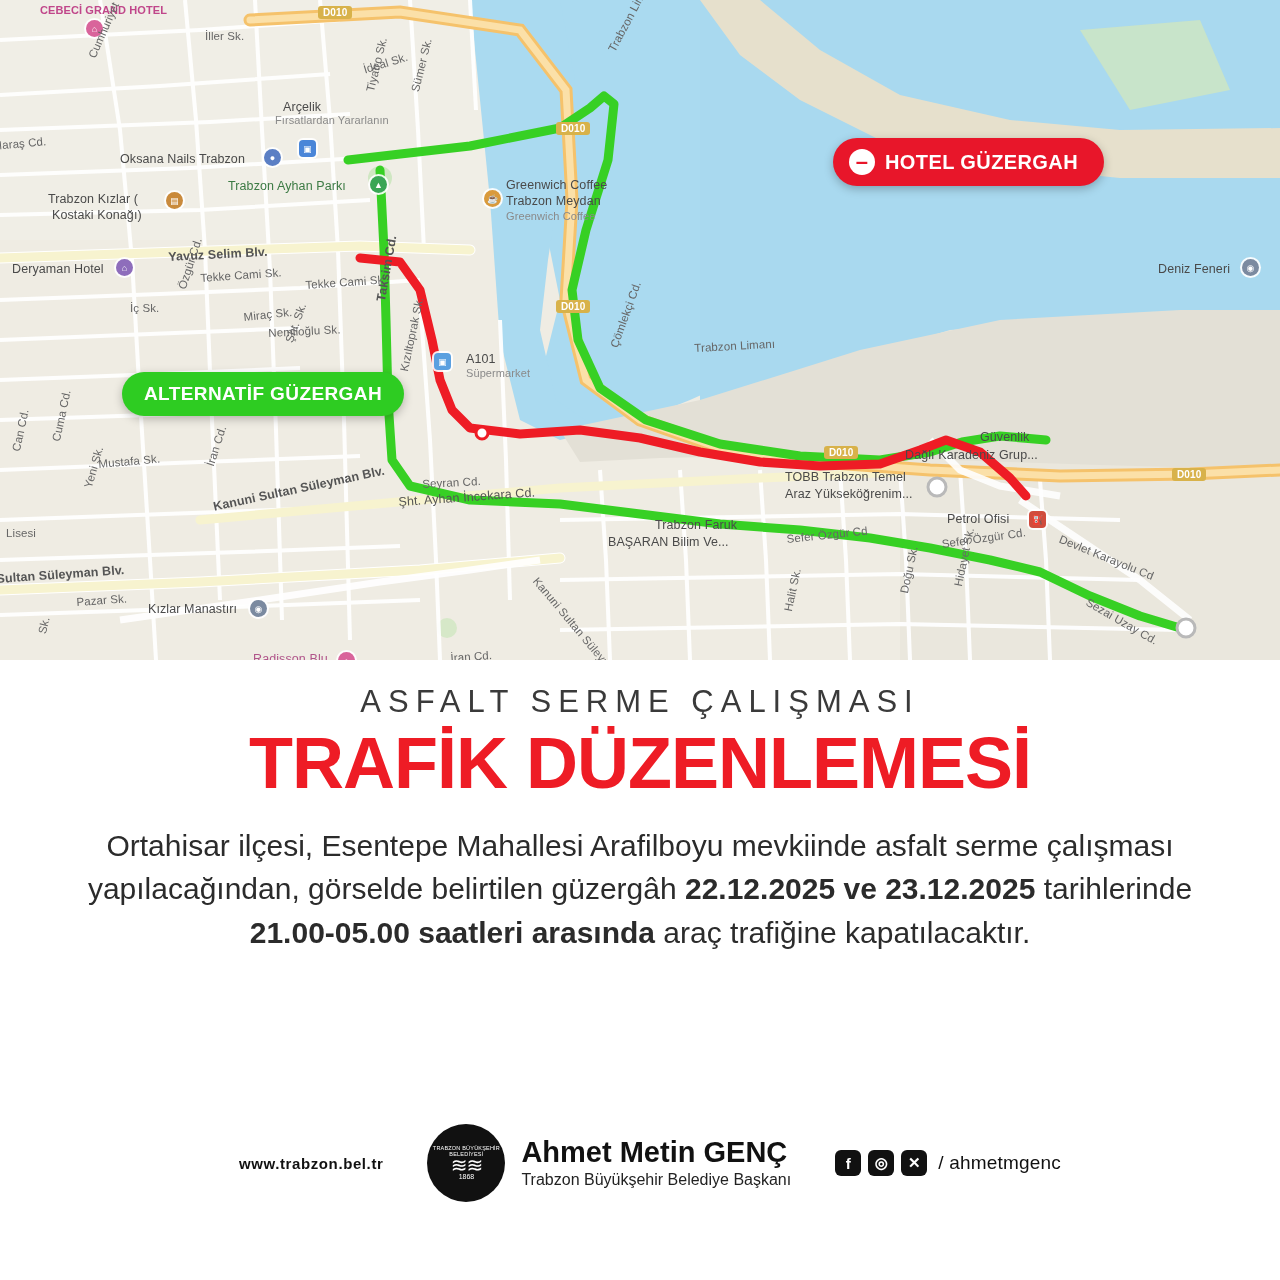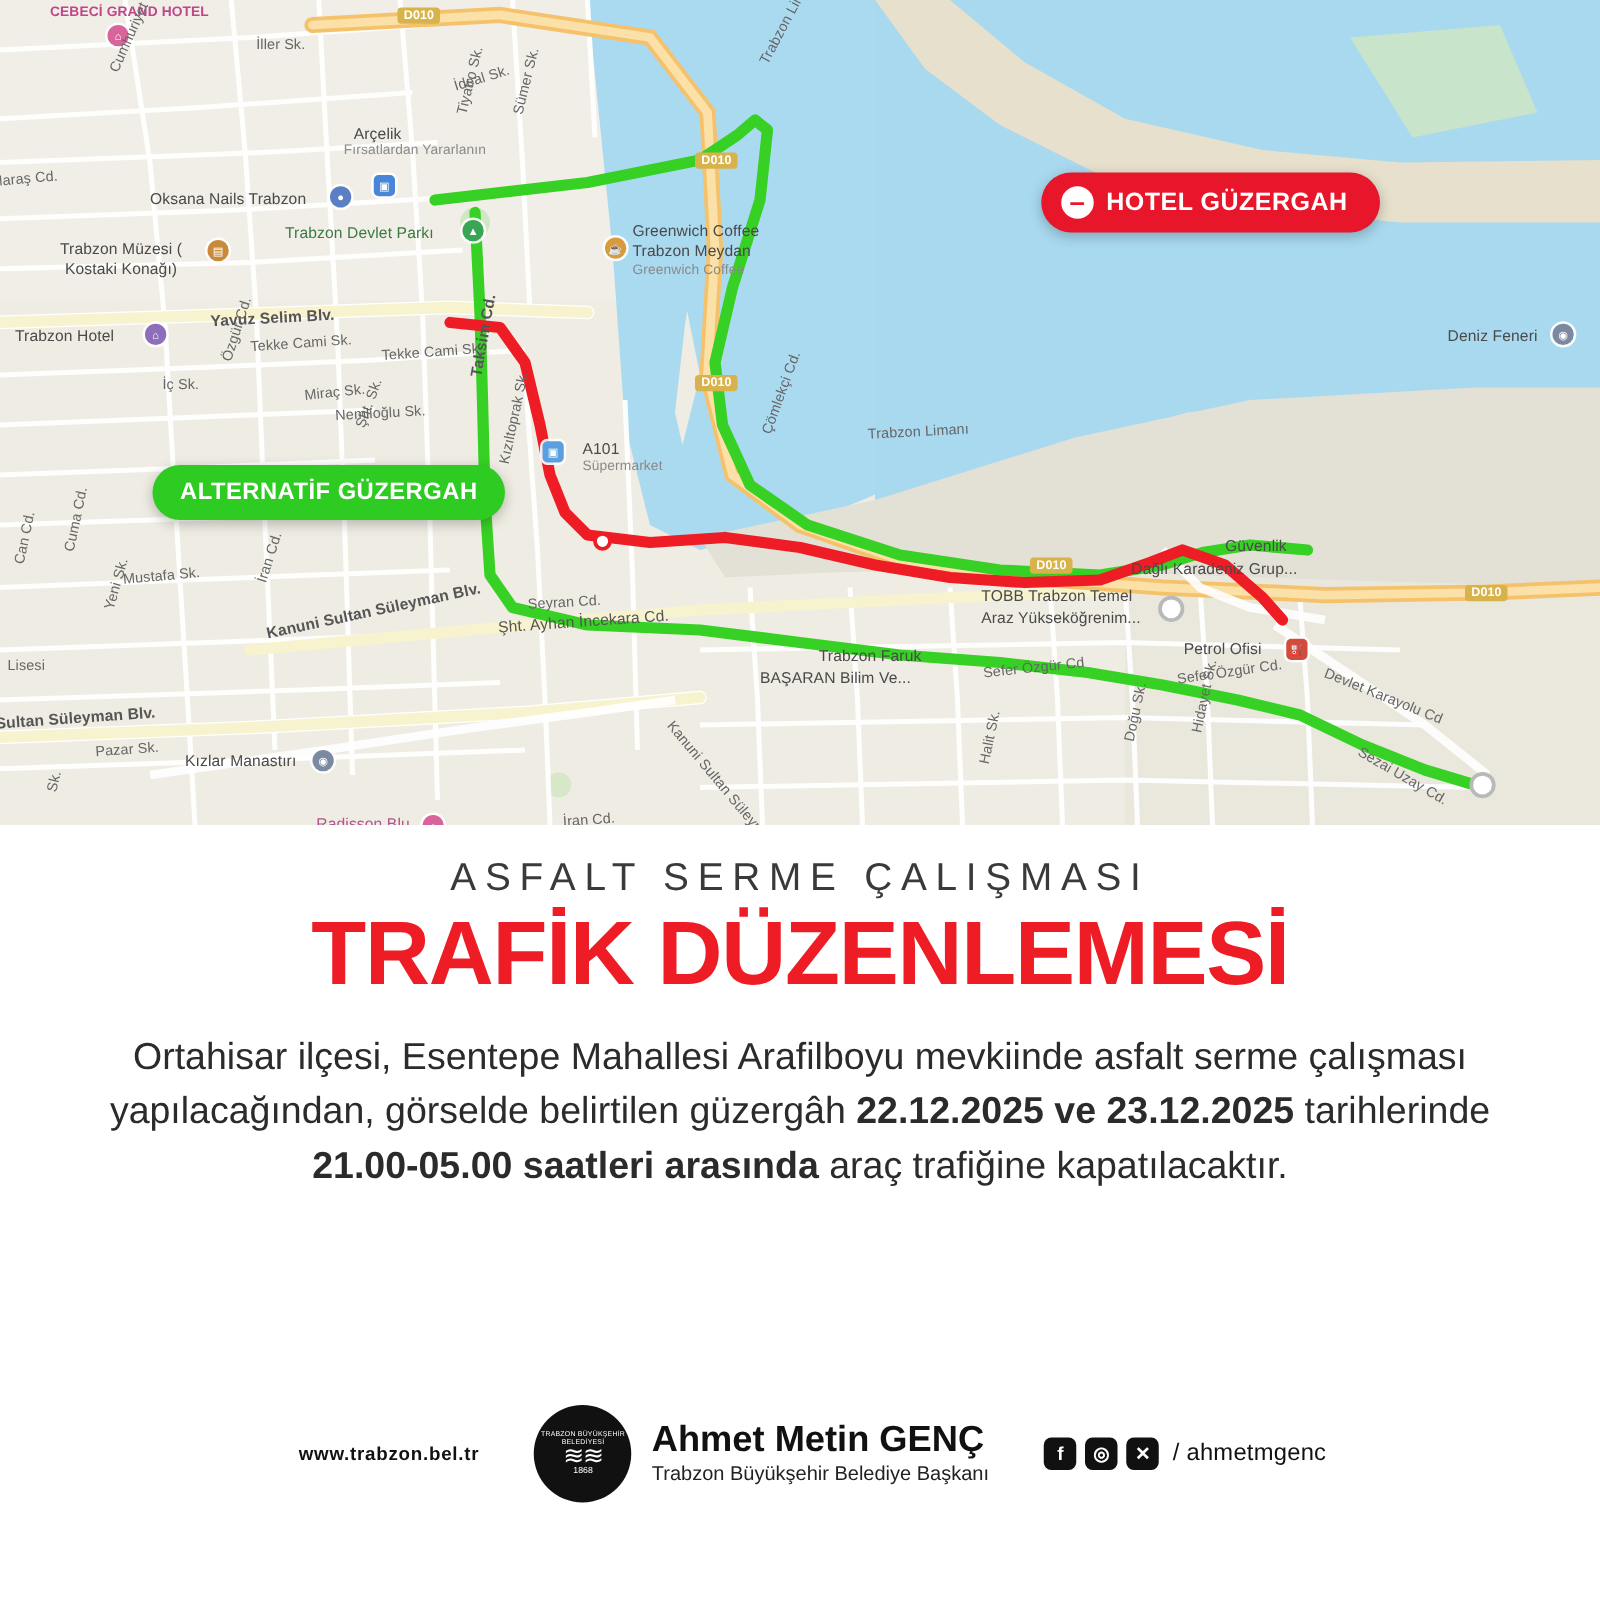--- a/index.html
+++ b/index.html
@@ -264,27 +264,27 @@
     <div class="poi-dot" style="left:434px;top:353px;background:#5aa0e0;border-radius:4px;">▣</div>
     <div class="poi-dot" style="left:1029px;top:511px;background:#d14c3c;border-radius:4px;">⛽</div>
     <div class="poi-dot" style="left:250px;top:600px;background:#7b8aa0;">◉</div>
     <div class="poi-dot" style="left:338px;top:652px;background:#d9649b;">⌂</div>
     <div class="poi-dot" style="left:86px;top:20px;background:#d9649b;">⌂</div>
 
     <div class="map-label ml-poi" style="left:40px;top:4px;font-weight:bold;color:#c0468a;font-size:11px;text-align:center;">CEBECİ GRAND HOTEL</div>
     <div class="map-label ml-poi" style="left:283px;top:100px;">Arçelik</div>
     <div class="map-label ml-sm" style="left:275px;top:114px;color:#8a8a8a;">Fırsatlardan Yararlanın</div>
     <div class="map-label ml-poi" style="left:120px;top:152px;">Oksana Nails Trabzon</div>
-    <div class="map-label ml-poi" style="left:228px;top:179px;color:#3c7a44;">Trabzon Devlet Parkı</div>
-    <div class="map-label ml-poi" style="left:48px;top:192px;">Trabzon Müzesi (</div>
+    <div class="map-label ml-poi" style="left:228px;top:179px;color:#3c7a44;">Trabzon Ayhan Parkı</div>
+    <div class="map-label ml-poi" style="left:48px;top:192px;">Trabzon Kızlar (</div>
     <div class="map-label ml-poi" style="left:52px;top:208px;">Kostaki Konağı)</div>
     <div class="map-label ml-poi" style="left:506px;top:178px;">Greenwich Coffee</div>
     <div class="map-label ml-poi" style="left:506px;top:194px;">Trabzon Meydan</div>
     <div class="map-label ml-sm" style="left:506px;top:210px;color:#8a8a8a;">Greenwich Coffee</div>
-    <div class="map-label ml-poi" style="left:12px;top:262px;">Trabzon Hotel</div>
+    <div class="map-label ml-poi" style="left:12px;top:262px;">Deryaman Hotel</div>
     <div class="map-label ml-poi" style="left:1158px;top:262px;">Deniz Feneri</div>
     <div class="map-label ml-poi" style="left:466px;top:352px;">A101</div>
     <div class="map-label ml-sm" style="left:466px;top:367px;color:#8a8a8a;">Süpermarket</div>
     <div class="map-label ml-poi" style="left:980px;top:430px;">Güvenlik</div>
     <div class="map-label ml-poi" style="left:905px;top:448px;">Dağlı Karadeniz Grup...</div>
     <div class="map-label ml-poi" style="left:785px;top:470px;">TOBB Trabzon Temel</div>
     <div class="map-label ml-poi" style="left:785px;top:487px;">Araz Yükseköğrenim...</div>
     <div class="map-label ml-poi" style="left:655px;top:518px;">Trabzon Faruk</div>
     <div class="map-label ml-poi" style="left:608px;top:535px;">BAŞARAN Bilim Ve...</div>
     <div class="map-label ml-poi" style="left:947px;top:512px;">Petrol Ofisi</div>

